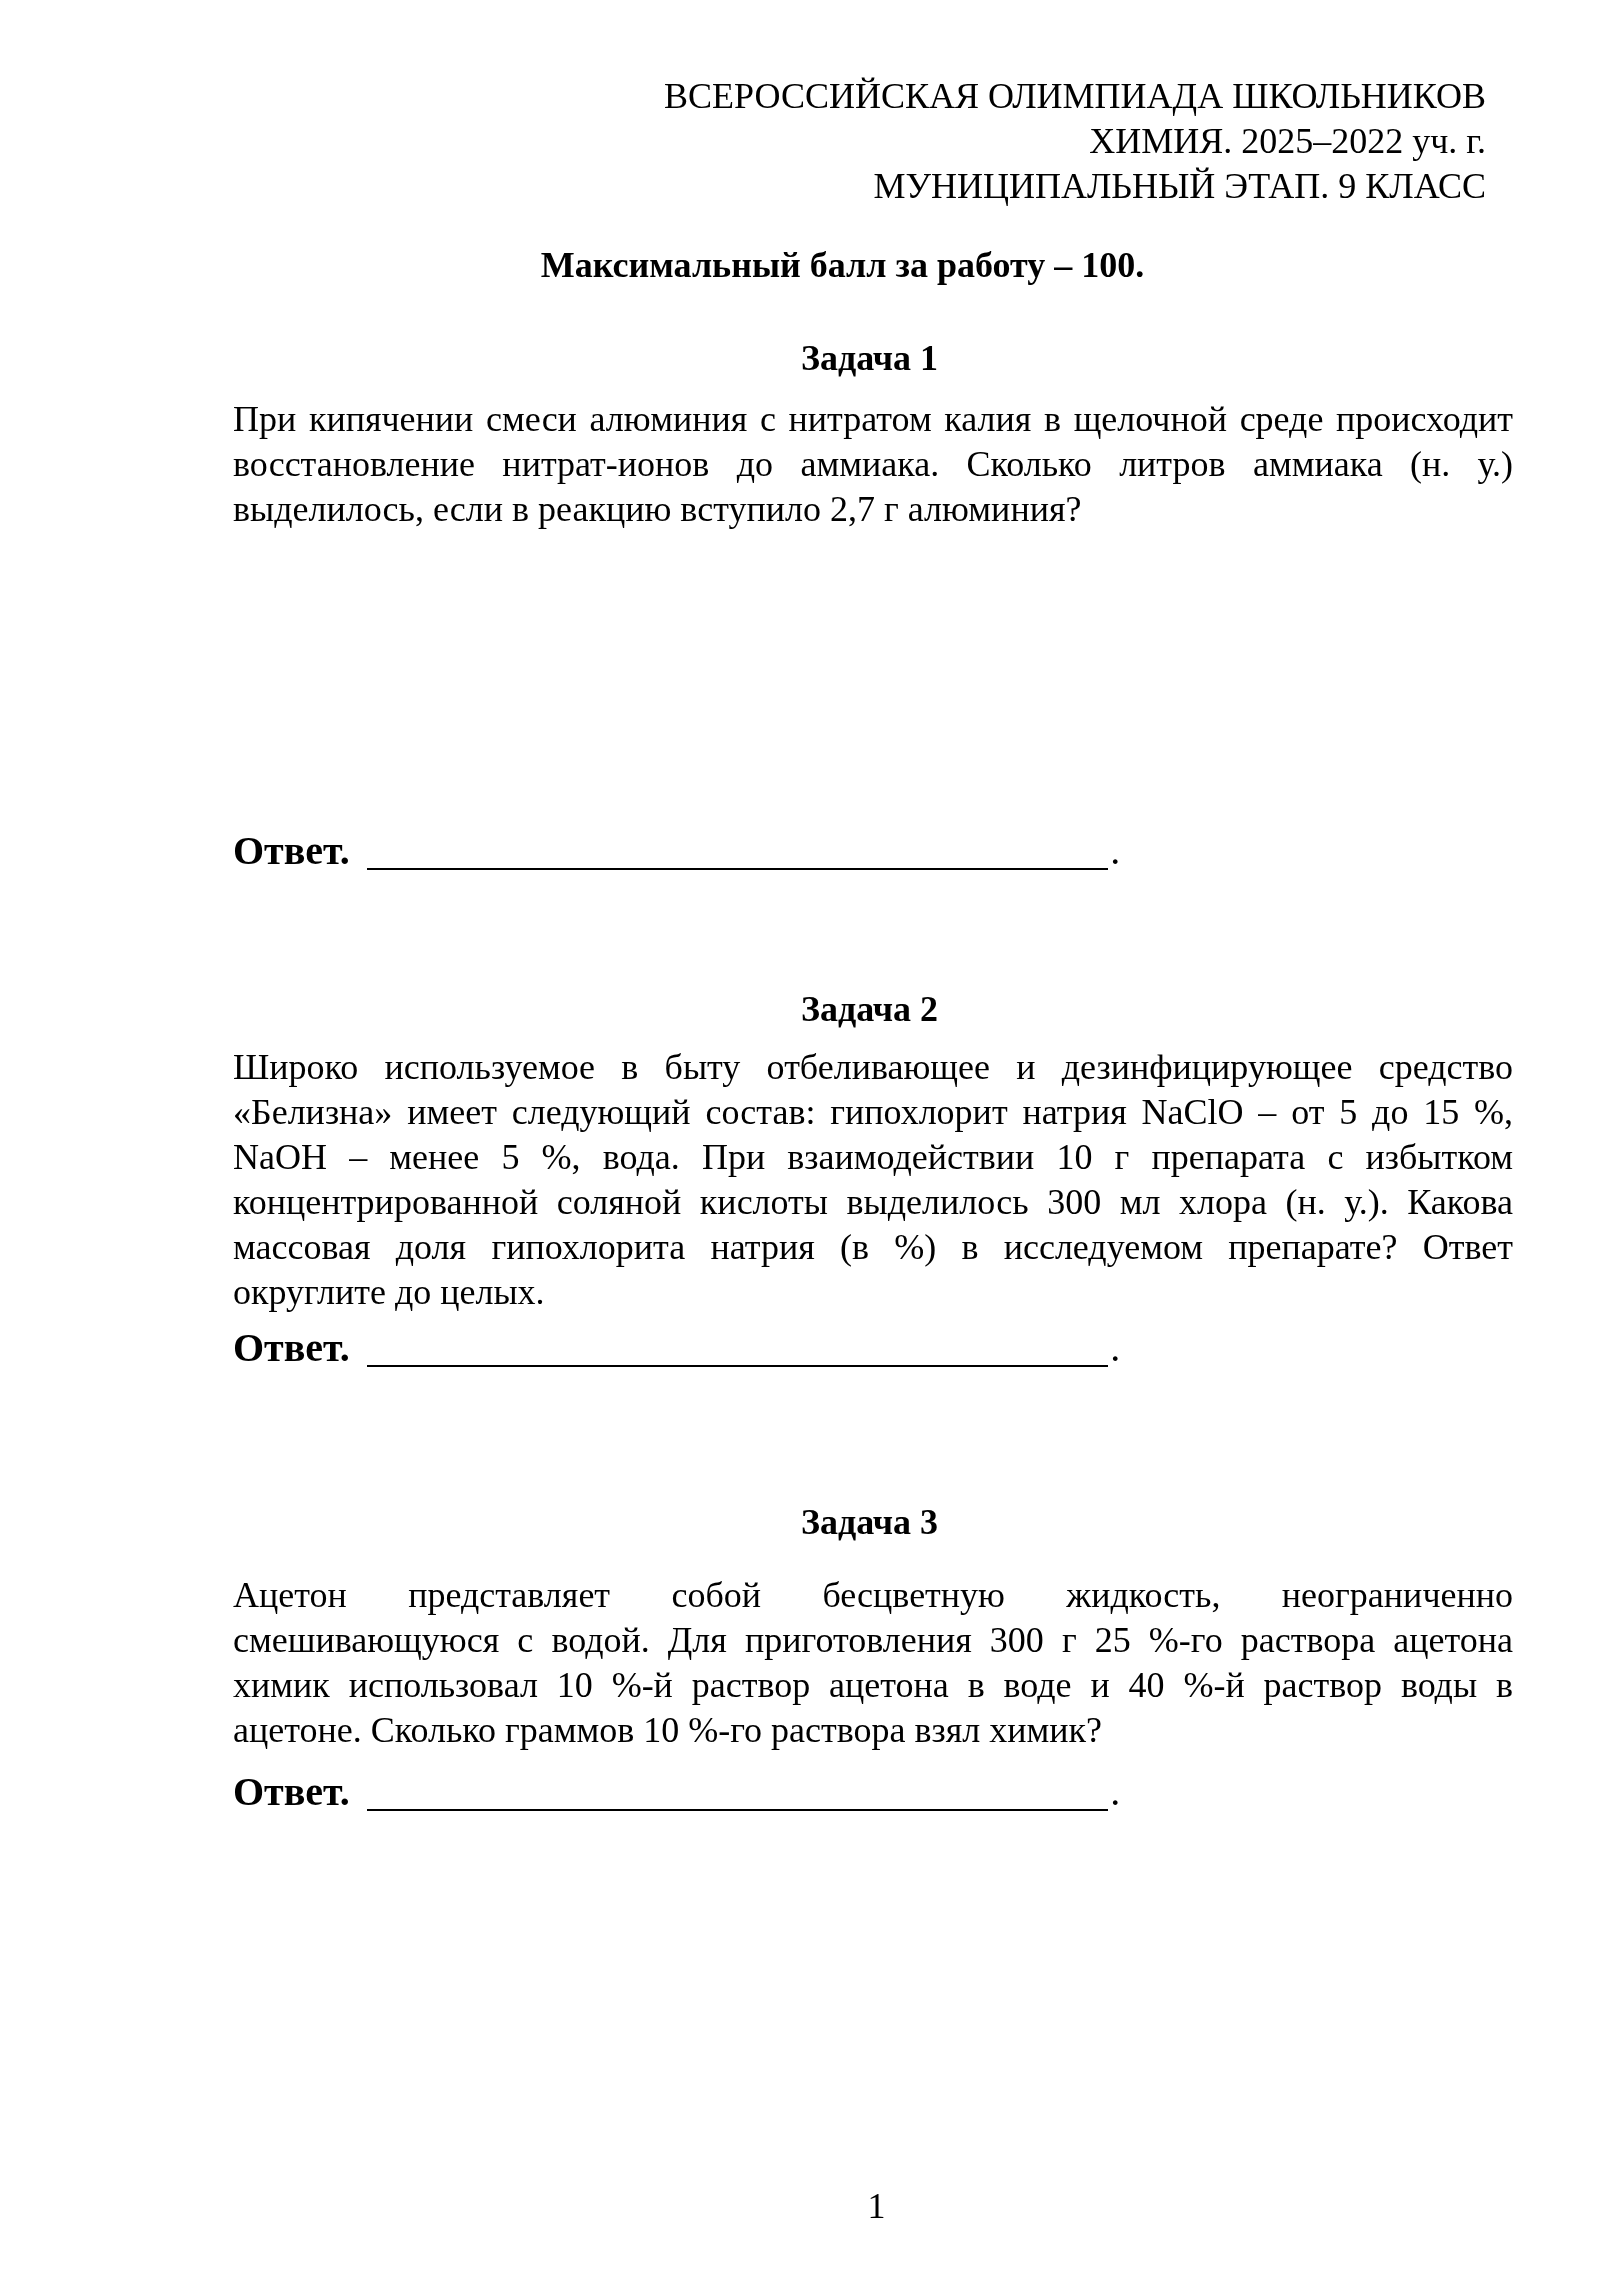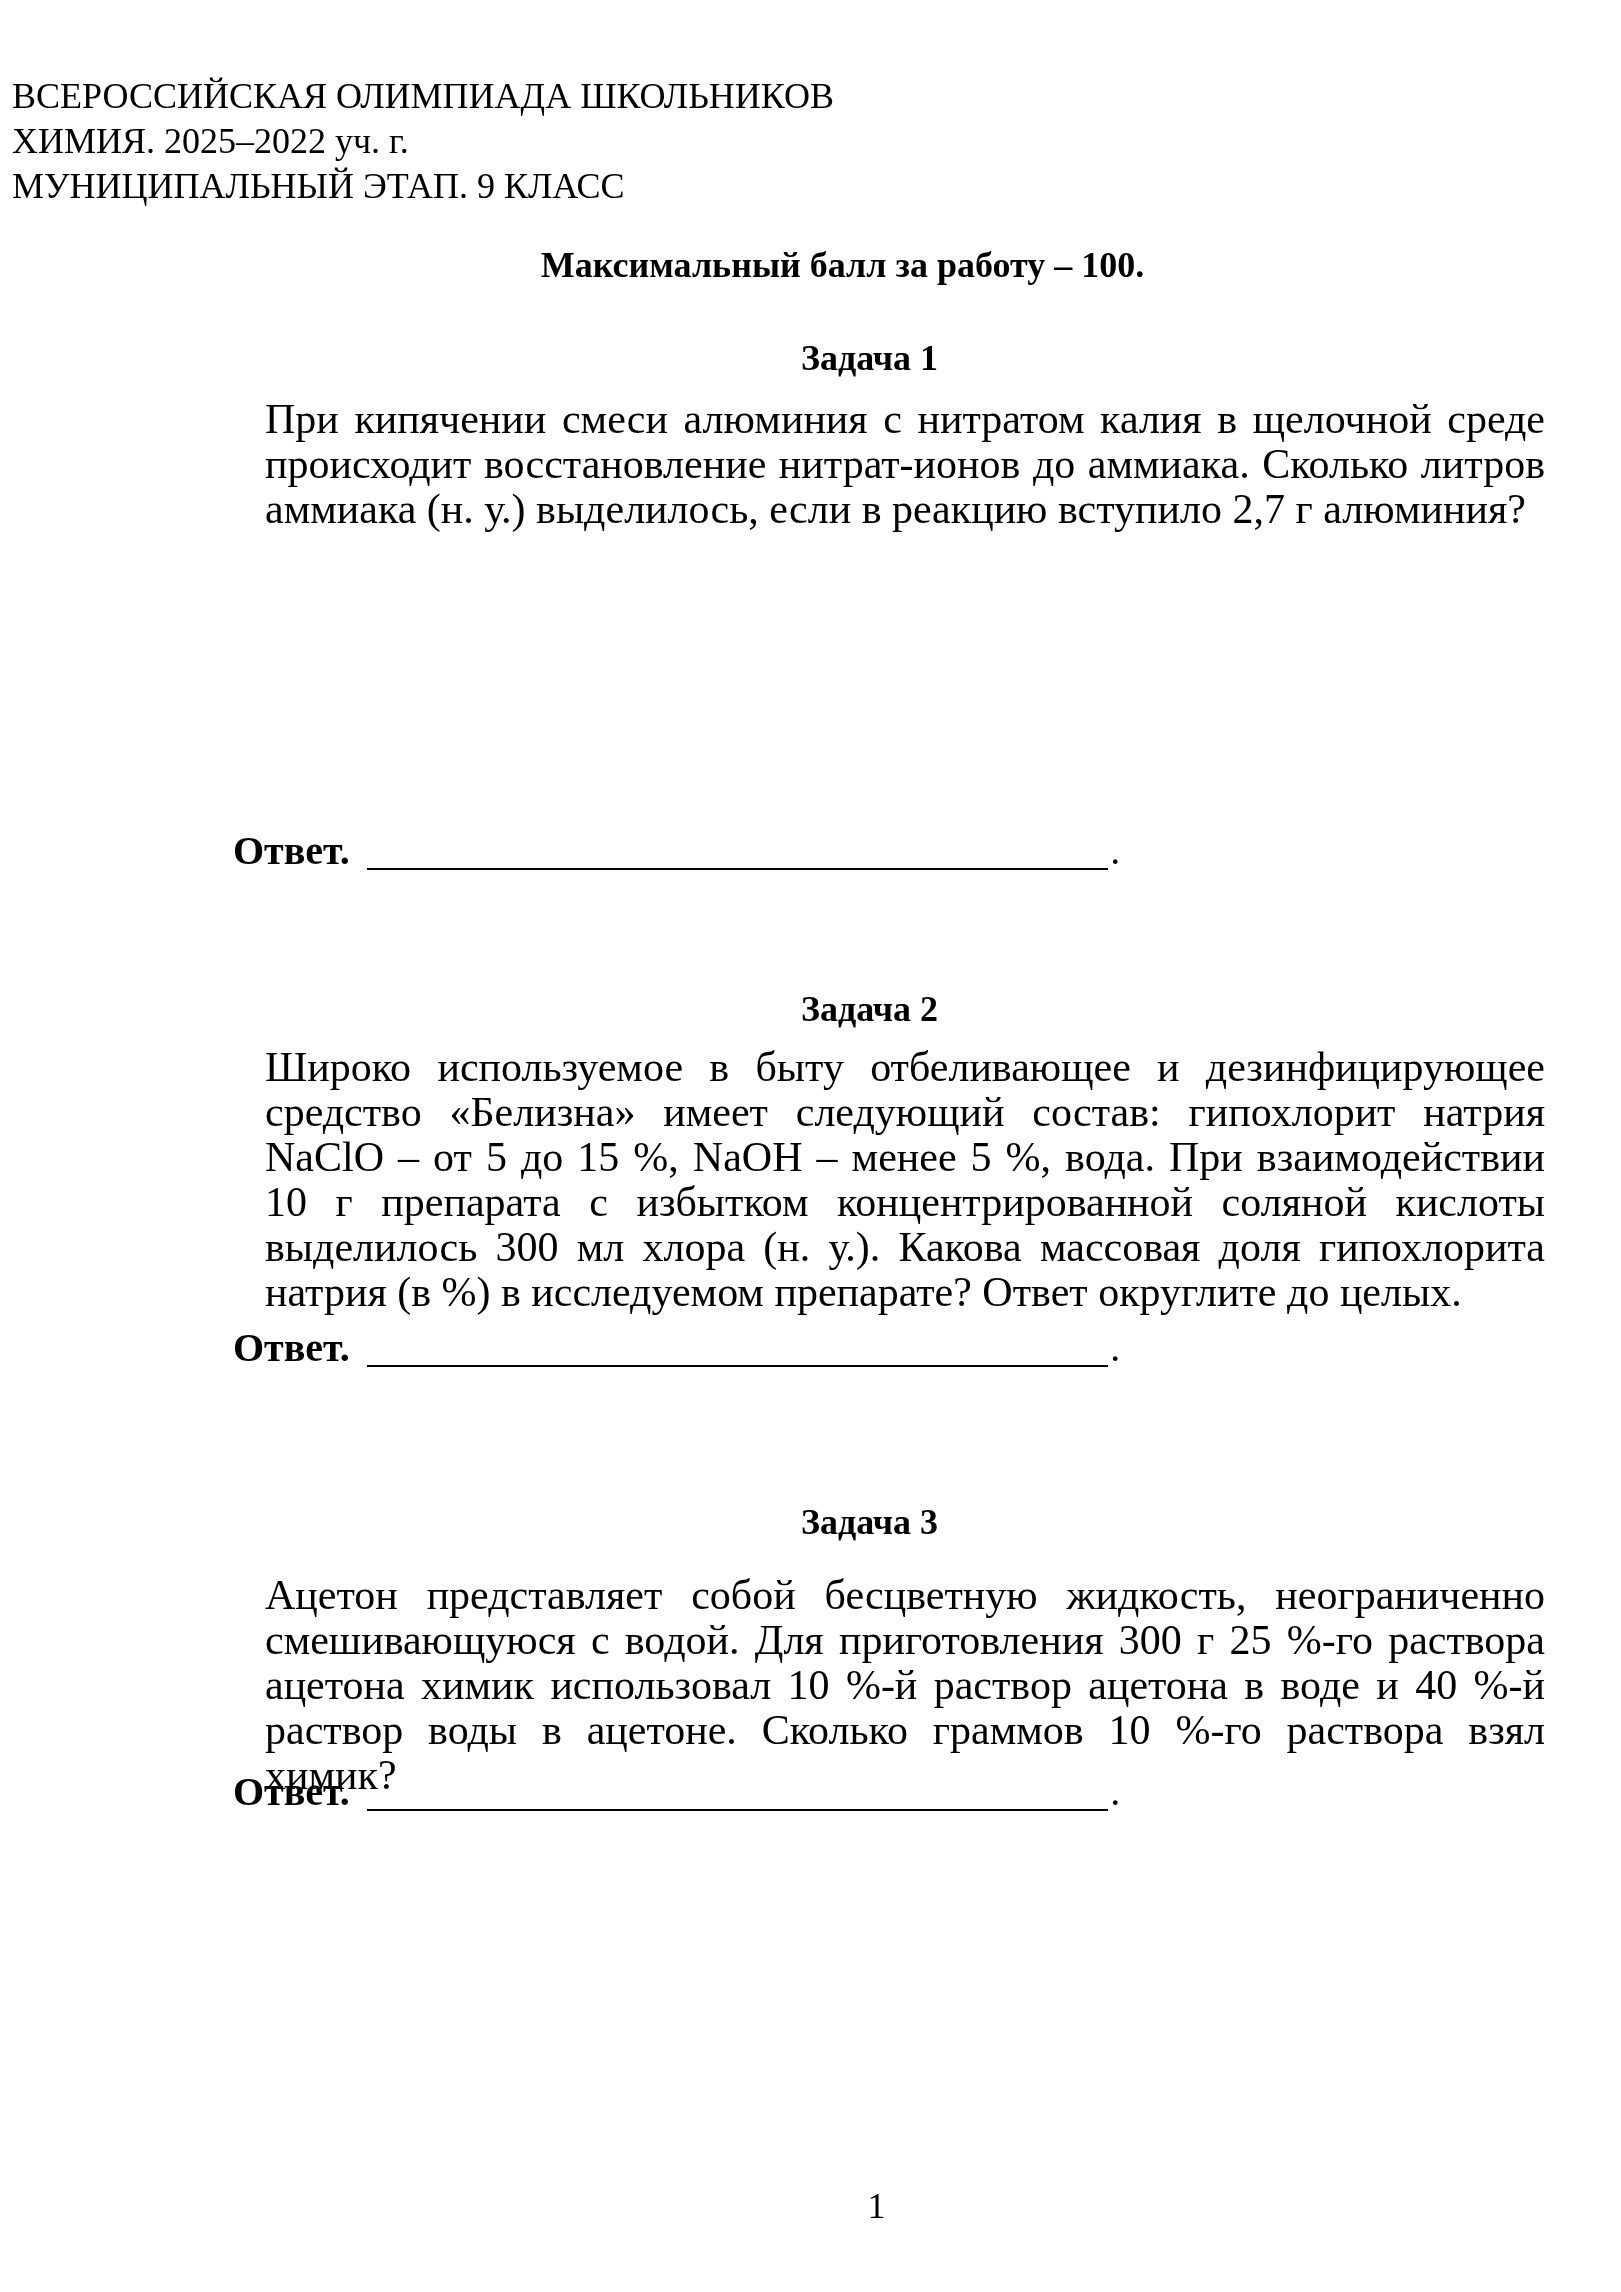--- a/index.html
+++ b/index.html
@@ -7,22 +7,22 @@
     width: 1621px;
     height: 2293px;
     position: relative;
     font-family: "Liberation Serif", "DejaVu Serif", serif;
     color: #000000;
     overflow: hidden;
   }
   .page { position: absolute; left: 0; top: 0; width: 1621px; height: 2293px; }
   .header {
     position: absolute;
-    left: 12px; width: 1482px; top: 74px;
-    text-align: left;
+    left: 4px; width: 1482px; top: 74px;
+    text-align: right;
     font-size: 36px;
     line-height: 45px;
   }
   .header div { white-space: nowrap; }
   .max-score {
     position: absolute;
     left: 0; width: 1621px; top: 243px;
     text-align: center;
     font-size: 36px;
     font-weight: bold;
@@ -33,24 +33,23 @@
     position: absolute;
     left: 0; width: 1739px;
     text-align: center;
     font-size: 36px;
     font-weight: bold;
     line-height: 45px;
   }
   .task-text {
     position: absolute;
     left: 233px; width: 1280px;
-    font-size: 42px;
+    font-size: 36px;
     line-height: 45px;
     text-align: justify;
-    margin-left: 32px;
   }
   .options {
     position: absolute;
     left: 233px;
     font-size: 36px;
     line-height: 45px;
   }
   .options div { white-space: nowrap; }
   .answer-row {
     position: absolute;

